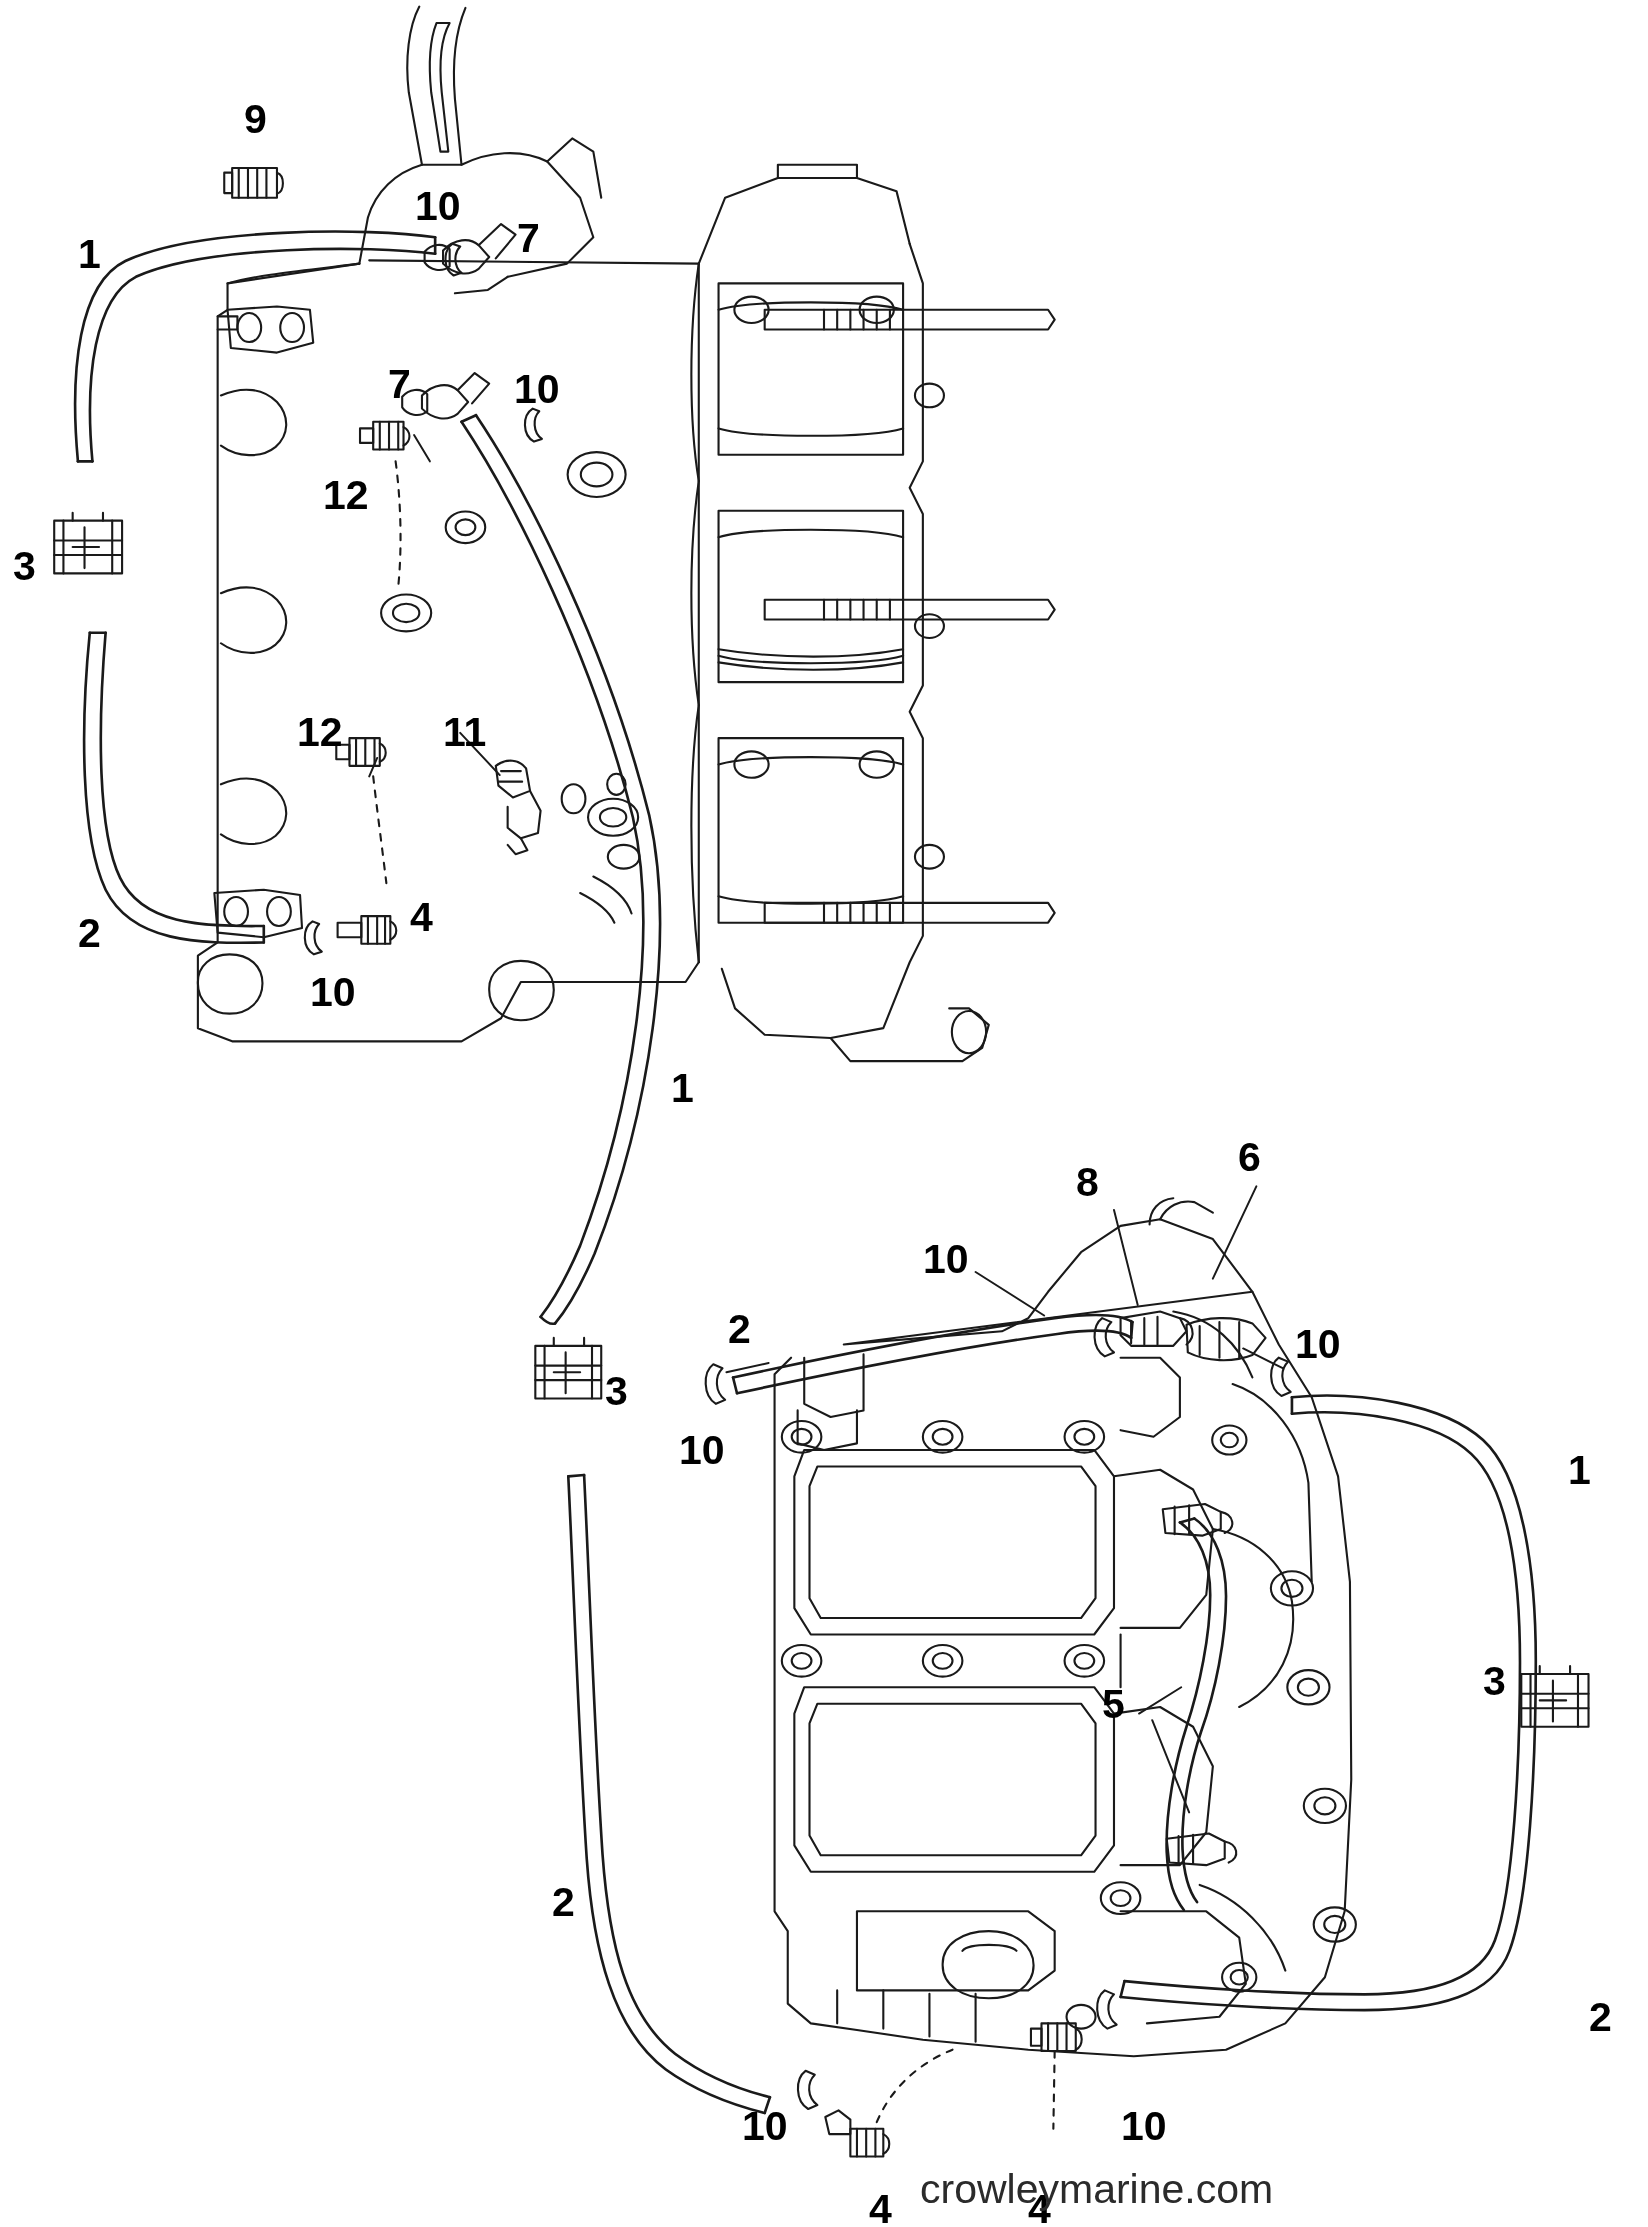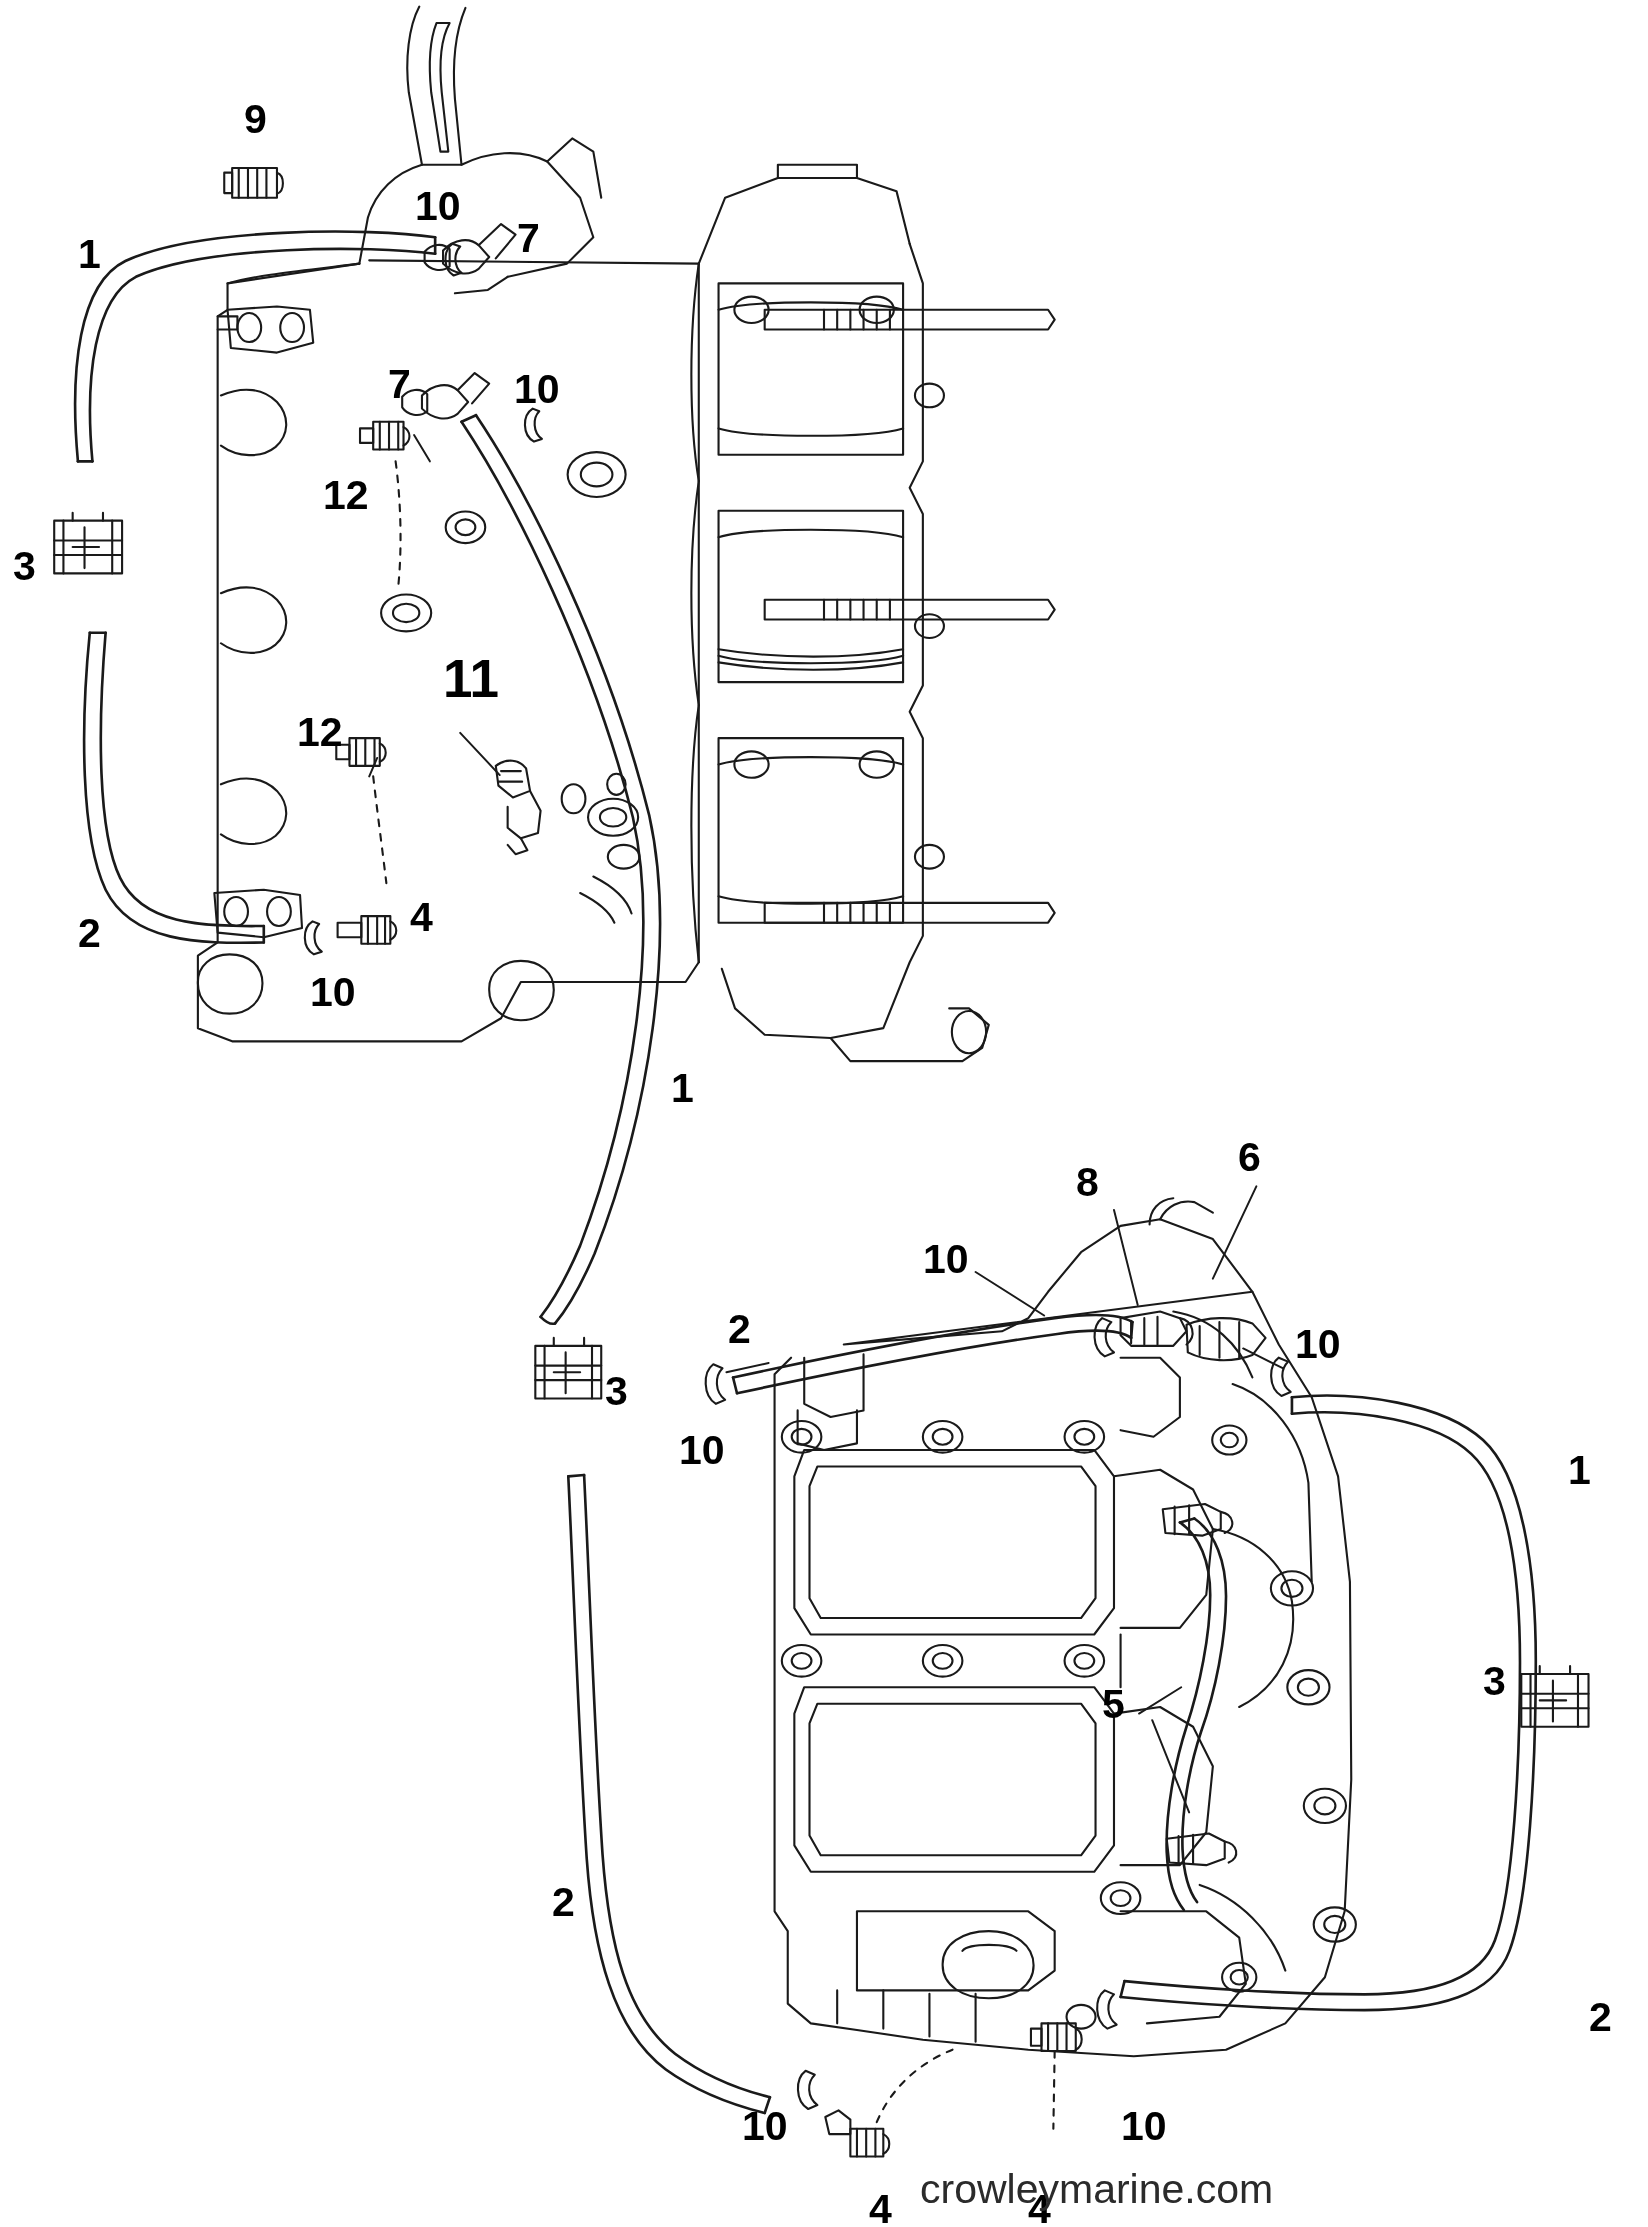--- a/index.html
+++ b/index.html
@@ -402,21 +402,21 @@
 
   <div class="callout" style="left:244px; top:99px; font-size:41px;">9</div>
   <div class="callout" style="left:78px; top:234px; font-size:41px;">1</div>
   <div class="callout" style="left:415px; top:186px; font-size:41px;">10</div>
   <div class="callout" style="left:517px; top:218px; font-size:41px;">7</div>
   <div class="callout" style="left:388px; top:364px; font-size:41px;">7</div>
   <div class="callout" style="left:514px; top:369px; font-size:41px;">10</div>
   <div class="callout" style="left:13px;  top:546px; font-size:41px;">3</div>
   <div class="callout" style="left:323px; top:475px; font-size:41px;">12</div>
   <div class="callout" style="left:297px; top:712px; font-size:41px;">12</div>
-  <div class="callout" style="left:443px; top:652px; font-size:53px;">11</div>
+  <div class="callout" style="left:443px; top:712px; font-size:41px;">11</div>
   <div class="callout" style="left:410px; top:897px; font-size:41px;">4</div>
   <div class="callout" style="left:78px; top:913px; font-size:41px;">2</div>
   <div class="callout" style="left:310px; top:972px; font-size:41px;">10</div>
   <div class="callout" style="left:671px; top:1068px; font-size:41px;">1</div>
   <div class="callout" style="left:1076px; top:1162px; font-size:41px;">8</div>
   <div class="callout" style="left:1238px; top:1137px; font-size:41px;">6</div>
   <div class="callout" style="left:923px; top:1239px; font-size:41px;">10</div>
   <div class="callout" style="left:1295px; top:1324px; font-size:41px;">10</div>
   <div class="callout" style="left:728px; top:1309px; font-size:41px;">2</div>
   <div class="callout" style="left:605px;  top:1371px; font-size:41px;">3</div>

